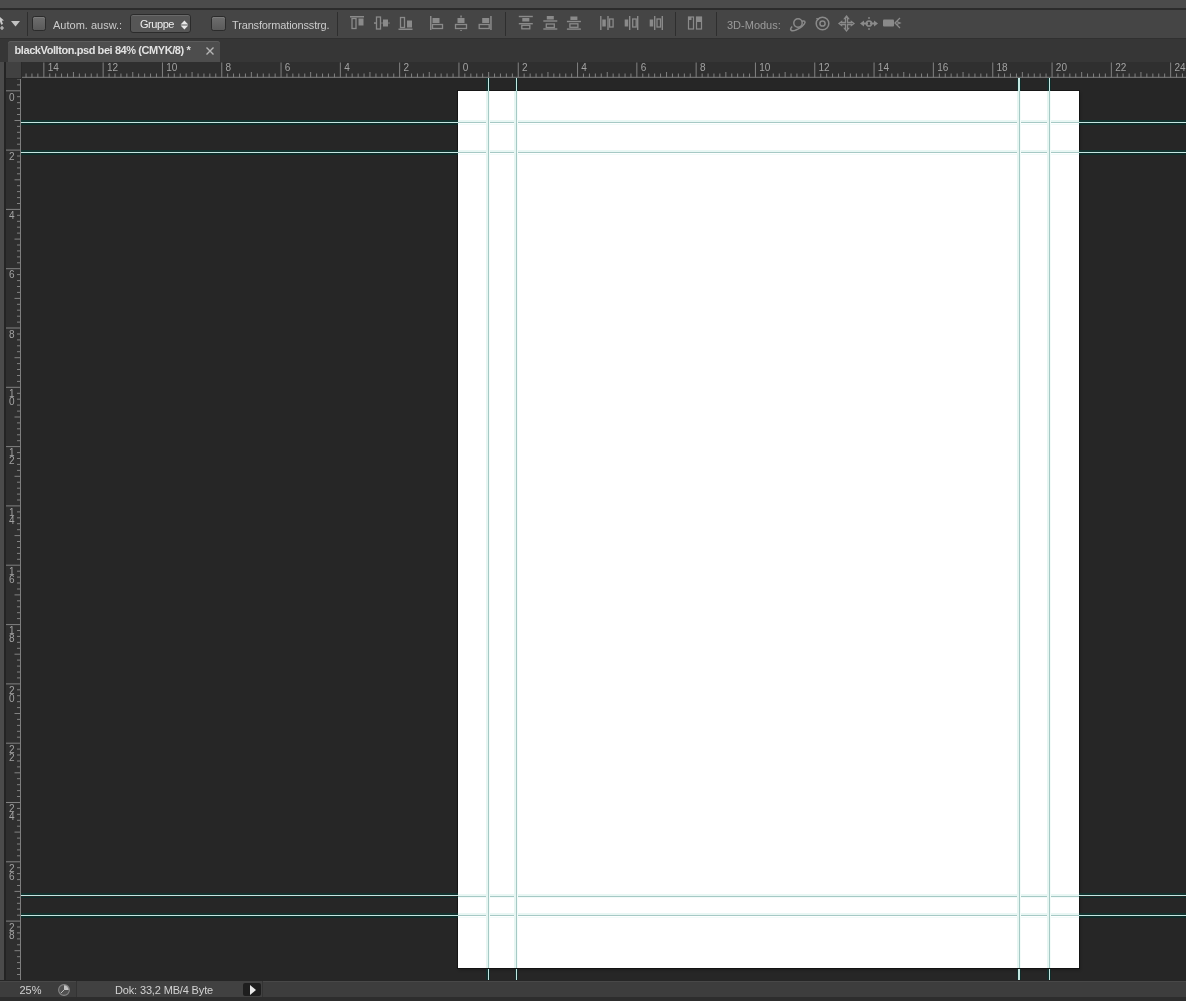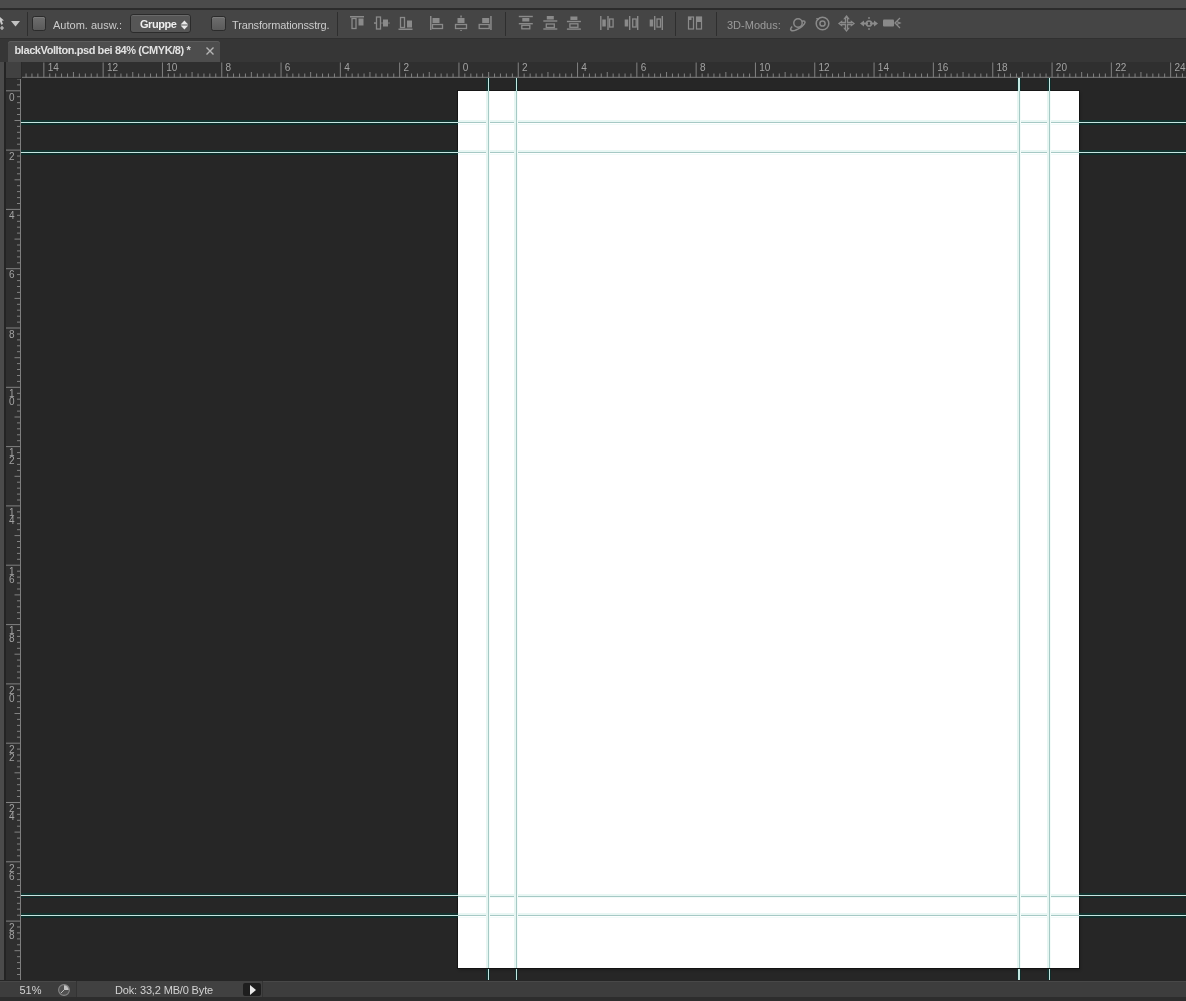--- a/index.html
+++ b/index.html
@@ -16,21 +16,21 @@
     <path d="M0 0l4 3.5-2.2.3L3 7l-1.8.7L0 4.5z" fill="#c9c9c9"></path>
     <path d="M0 11h4M2 9v4" stroke="#c9c9c9" stroke-width="1.2"></path>
   </svg>
 <svg class="ab" style="left:11px;top:21px" width="10" height="6" viewBox="0 0 10 6">
     <path d="M0 0h9L4.5 5.5z" fill="#c2c2c2"></path>
   </svg>
 <div style="position:absolute;left:26.5px;top:11.5px;width:1px;height:24.5px;background:#2e2e2e"></div>
 <div style="position:absolute;left:31.7px;top:16px;width:12.5px;height:12.5px;background:linear-gradient(#6e6e6e,#5a5a5a);border:1.5px solid #2b2b2b;border-radius:2.5px;box-shadow:inset 0 1px 0 #7b7b7b"></div>
 <div class="ab txt" style="left:52.5px;top:18.5px">Autom. ausw.:</div>
 <div class="ab" style="left:129.7px;top:14.1px;width:59.7px;height:16.6px;background:#565656;border:1.5px solid #2b2b2b;border-radius:3px;box-shadow:inset 0 1px 0 #6a6a6a"></div>
-<div class="ab txt" style="left:139.8px;top:18.3px;color:#eeeeee;font-weight:bold;letter-spacing:-0.45px">Gruppe</div>
+<div class="ab txt" style="left:139.8px;top:18.3px;color:#eeeeee;font-weight:normal;letter-spacing:-0.45px">Gruppe</div>
 <svg class="ab" style="left:179.8px;top:20px" width="9" height="10" viewBox="0 0 9 10">
     <path d="M0.6 4.4L4.4 0.4 8.2 4.4z" fill="#e8e8e8"></path>
     <path d="M0.6 5.4L4.4 9.4 8.2 5.4z" fill="#e8e8e8"></path>
   </svg>
 <div style="position:absolute;left:211px;top:16px;width:12.5px;height:12.5px;background:linear-gradient(#6e6e6e,#5a5a5a);border:1.5px solid #2b2b2b;border-radius:2.5px;box-shadow:inset 0 1px 0 #7b7b7b"></div>
 <div class="ab txt" style="left:231.5px;top:18.5px;letter-spacing:-0.15px">Transformationsstrg.</div>
 <div style="position:absolute;left:336.5px;top:11.5px;width:1px;height:24.5px;background:#2e2e2e"></div>
 <svg class="ab" style="left:0;top:0" width="920" height="38" viewBox="0 0 920 38">
     <g transform="translate(349.0,15)">
       <rect x="1" y="1" width="14" height="1.5" fill="#8a8a8a"></rect>
@@ -277,24 +277,24 @@
 <div style="position:absolute;left:1047.4px;top:78.0px;width:1.2px;height:12.6px;background:#14302e"></div>
 <div style="position:absolute;left:1048.6px;top:78.0px;width:1.6px;height:12.6px;background:#c5e6e1"></div>
 <div style="position:absolute;left:1050.2px;top:78.0px;width:1.2px;height:12.6px;background:#102b29"></div>
 <div style="position:absolute;left:1047.4px;top:968.5px;width:1.2px;height:11.5px;background:#14302e"></div>
 <div style="position:absolute;left:1048.6px;top:968.5px;width:1.6px;height:11.5px;background:#c5e6e1"></div>
 <div style="position:absolute;left:1050.2px;top:968.5px;width:1.2px;height:11.5px;background:#102b29"></div>
 <div style="position:absolute;left:1047.1px;top:90.6px;width:2.2px;height:877.9px;background:#e6f6f2"></div>
 <div style="position:absolute;left:1048.9px;top:90.6px;width:1.1px;height:877.9px;background:#a6c9c5"></div>
 <div style="position:absolute;left:1050.0px;top:90.6px;width:1.4px;height:877.9px;background:#f4fcfa"></div>
 <div class="ab" style="left:0;top:980.5px;width:1186px;height:16.5px;background:#3d3d3d;box-shadow:inset 0 1px 0 #484848"></div>
-<div class="ab" style="left:19.5px;top:983.5px;font-size:11px;color:#d2d2d2">51%</div>
+<div class="ab" style="left:19.5px;top:983.5px;font-size:11px;color:#d2d2d2">25%</div>
 <svg class="ab" style="left:57px;top:982.5px" width="14" height="14" viewBox="0 0 14 14">
     <circle cx="7" cy="7" r="5.4" fill="#505050" stroke="#868686" stroke-width="1.1"></circle>
     <path d="M7 7L7 2.3A4.7 4.7 0 0 1 11.7 7z" fill="#c4c4c4"></path>
     <path d="M3.8 10.2L10.2 3.8" stroke="#bdbdbd" stroke-width="1"></path>
   </svg>
 <div class="ab" style="left:76px;top:981px;width:185px;height:15.5px;background:#414141;border-left:1px solid #333;border-right:1px solid #333"></div>
-<div class="ab" style="left:115px;top:983.5px;font-size:11px;color:#d2d2d2;letter-spacing:-0.15px">Dok: 33,2 MB/0 Byte</div>
+<div class="ab" style="left:115px;top:983.5px;font-size:11px;color:#d2d2d2;letter-spacing:-0.15px">Dok: 33,2 MB/4 Byte</div>
 <div class="ab" style="left:243px;top:982.5px;width:18px;height:13.5px;background:#1e1e1e;border-radius:2px"></div>
 <svg class="ab" style="left:248.5px;top:984.5px" width="8" height="10" viewBox="0 0 8 10">
     <path d="M1 0l6 5-6 5z" fill="#e8e8e8"></path>
   </svg>
 <div class="ab" style="left:0;top:997px;width:1186px;height:4px;background:#2d2d2d"></div>
 </body></html>

